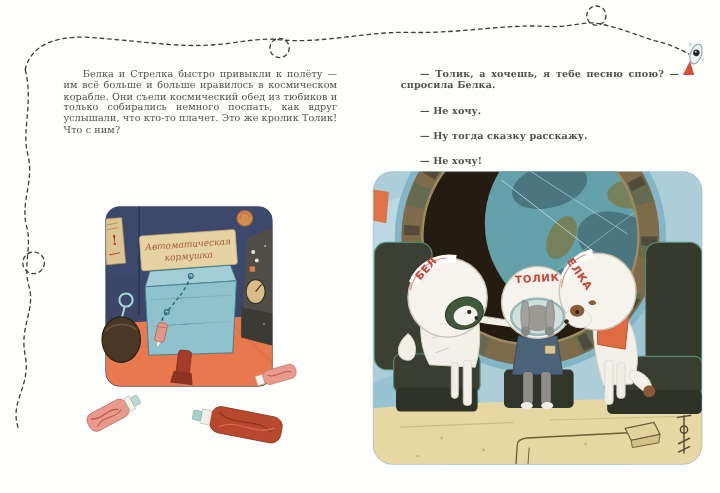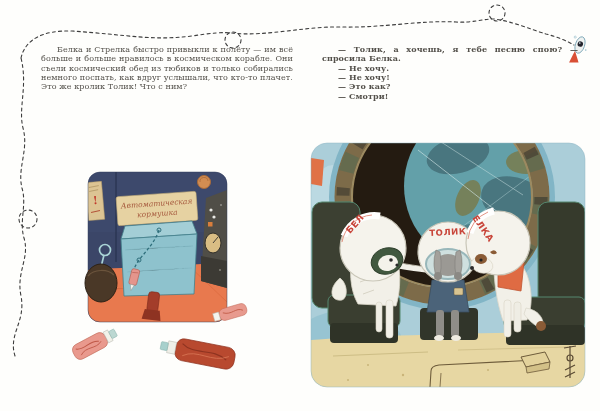--- a/index.html
+++ b/index.html
@@ -7,21 +7,21 @@
     width:600px; height:411px; position:relative; overflow:hidden;
     background:#fefefc;
     font-family:"DejaVu Serif", serif;
   }
   .textblock {
     position:absolute;
     font-size:8px; line-height:9.35px;
     color:#53504a; text-align:justify;
     letter-spacing:0.1px;
   }
-  .textblock p { margin:0; text-indent:16px; }
+  .textblock p { margin:12px; text-indent:16px; }
   #left-text { left:41px; top:45px; width:252px; }
   #right-text { left:322px; top:45px; width:256px;font-weight:bold; }
   .illu { position:absolute; }
   #decor { position:absolute; left:0; top:0; pointer-events:none; }
   .helmet-label { font-family:"DejaVu Sans", sans-serif; font-weight:bold; fill:#c8453a; }
   .sign-text { font-family:"DejaVu Serif", serif; font-style:italic; fill:#a65a3e; }
 </style>
 </head>
 <body>
 
@@ -45,20 +45,21 @@
     </g>
   </svg>
 
   <div id="left-text" class="textblock">
     <p>Белка и Стрелка быстро привыкли к полёту — им всё больше и больше нравилось в космическом корабле. Они съели космический обед из тюбиков и только собирались немного поспать, как вдруг услышали, что кто-то плачет. Это же кролик Толик! Что с ним?</p>
   </div>
 
   <div id="right-text" class="textblock">
     <p>— Толик, а хочешь, я тебе песню спою? — спросила Белка.</p>
     <p>— Не хочу.</p>
+    <p>— Ну тогда сказку расскажу.</p>
     <p>— Не хочу!</p>
     <p>— Это как?</p>
     <p>— Смотри!</p>
   </div>
 
   <svg class="illu" style="left:55px; top:160px;" width="210" height="235" viewBox="0 0 210 235">
     <defs>
       <clipPath id="panelL">
           <rect x="33" y="12" width="139" height="150" rx="12"></rect>
         </clipPath>

